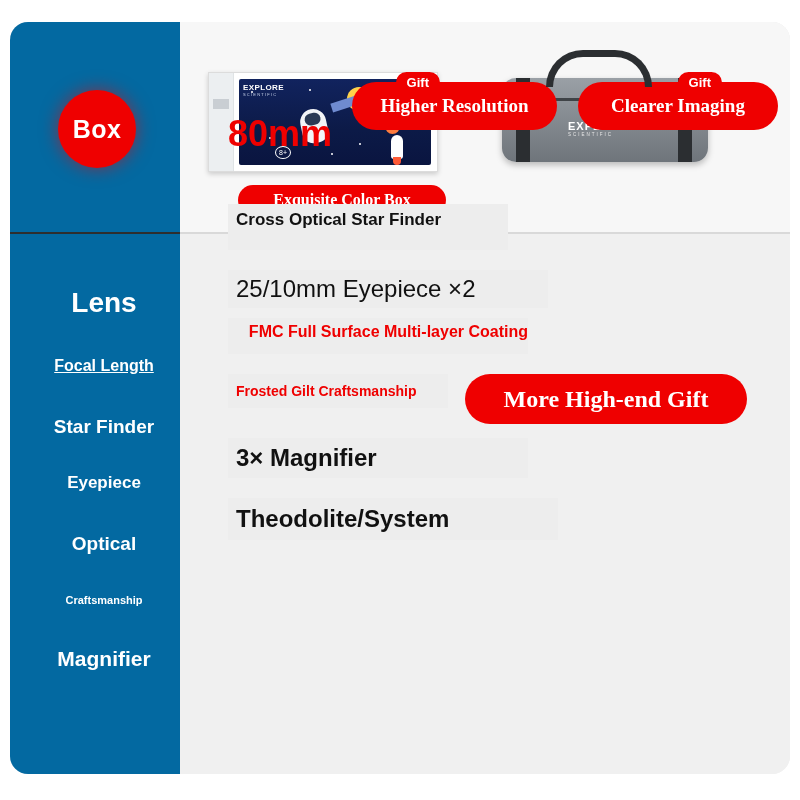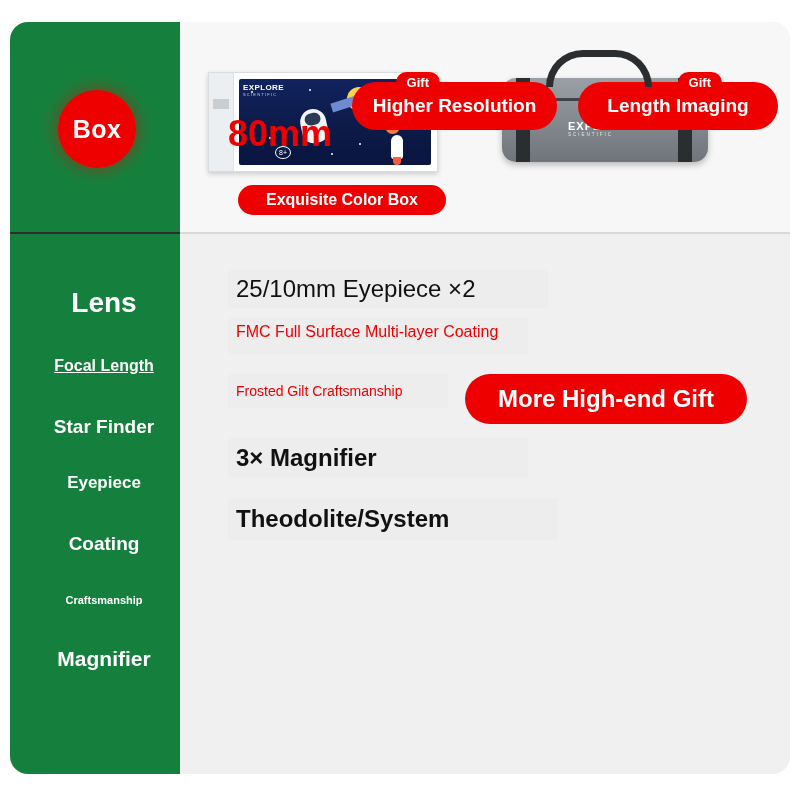--- a/index.html
+++ b/index.html
@@ -29,21 +29,21 @@
     overflow: hidden;
     background: #f0f0f0;
   }
   
   .rail {
     position: absolute;
     left: 0;
     top: 0;
     width: 170px;
     height: 752px;
-    background: #15803d;
+    background: #0369a1;
     color: #ffffff;
   }
   .rail-divider {
     position: absolute;
     left: 0;
     top: 210px;
     width: 170px;
     height: 2px;
     background: #2e2e2e;
   }
@@ -306,20 +306,21 @@
     position: absolute;
     background: #ef0000;
     color: #ffffff;
     border-radius: 20px;
     font-weight: bold;
     display: flex;
     align-items: center;
     justify-content: center;
     text-align: center;
     line-height: 1.1;
+    font-family: Liberation Serif, serif;
   }
   .pill-colorbox {
     left: 40px; top: 143px;
     width: 208px; height: 30px;
     font-size: 16px;
   }
   .pill-highres {
     left: 172px; top: 60px;
     width: 205px; height: 48px;
     font-size: 19px;
@@ -342,21 +343,21 @@
   .spec {
     position: absolute;
     left: 42px;
     background: #ededed;
     color: #111111;
     display: flex;
     align-items: center;
     padding-left: 8px;
     box-sizing: border-box;
   }
-  .spec.red { color: #ef0000; font-weight: normal; }
+  .spec.red { color: #ef0000; font-weight: bold; text-align: right; }
   .s-80mm {
     left: 48px; top: 60px;
     width: 130px; height: 48px;
     background: transparent;
     font-size: 36px;
     font-weight: bold;
     color: #ef0000;
     padding-left: 0;
     margin-top: 28px;
   }
@@ -386,21 +387,21 @@
     <div class="rail">
       <div class="box-badge">
         <span>Box</span>
       </div>
       <div class="rail-divider"></div>
 
       <div class="rail-label rl-lens">Lens</div>
       <div class="rail-label rl-focal">Focal Length</div>
       <div class="rail-label rl-starfinder">Star Finder</div>
       <div class="rail-label rl-eyepiece">Eyepiece</div>
-      <div class="rail-label rl-coating">Coating</div>
+      <div class="rail-label rl-coating">Optical</div>
       <div class="rail-label rl-craft">Craftsmanship</div>
       <div class="rail-label rl-magnifier">Magnifier</div>
     </div>
 
     <div class="panel">
 
       <div class="panel-top">
 
         <div class="product left">
           <div class="gift-tag">Gift</div>
@@ -445,22 +446,23 @@
 
         </div>
       </div>
 
       <div class="panel-sep"></div>
 
       <div class="ghost-text">HIGH QUALITY</div>
 
       <div class="spec s-80mm">80mm</div>
       <div class="pill pill-highres">Higher Resolution</div>
-      <div class="pill pill-clearer">Length Imaging</div>
-
+      <div class="pill pill-clearer">Clearer Imaging</div>
+
+      <div class="spec s-finder">Cross Optical Star Finder</div>
       <div class="spec s-eyepiece">25/10mm Eyepiece ×2</div>
       <div class="spec s-coating red">FMC Full Surface Multi-layer Coating</div>
       <div class="spec s-craft red">Frosted Gilt Craftsmanship</div>
       <div class="pill pill-gift">More High-end Gift</div>
       <div class="spec s-magnif">3× Magnifier</div>
       <div class="spec s-mech">Theodolite/System</div>
 
     </div>
   </div>
 </div>

